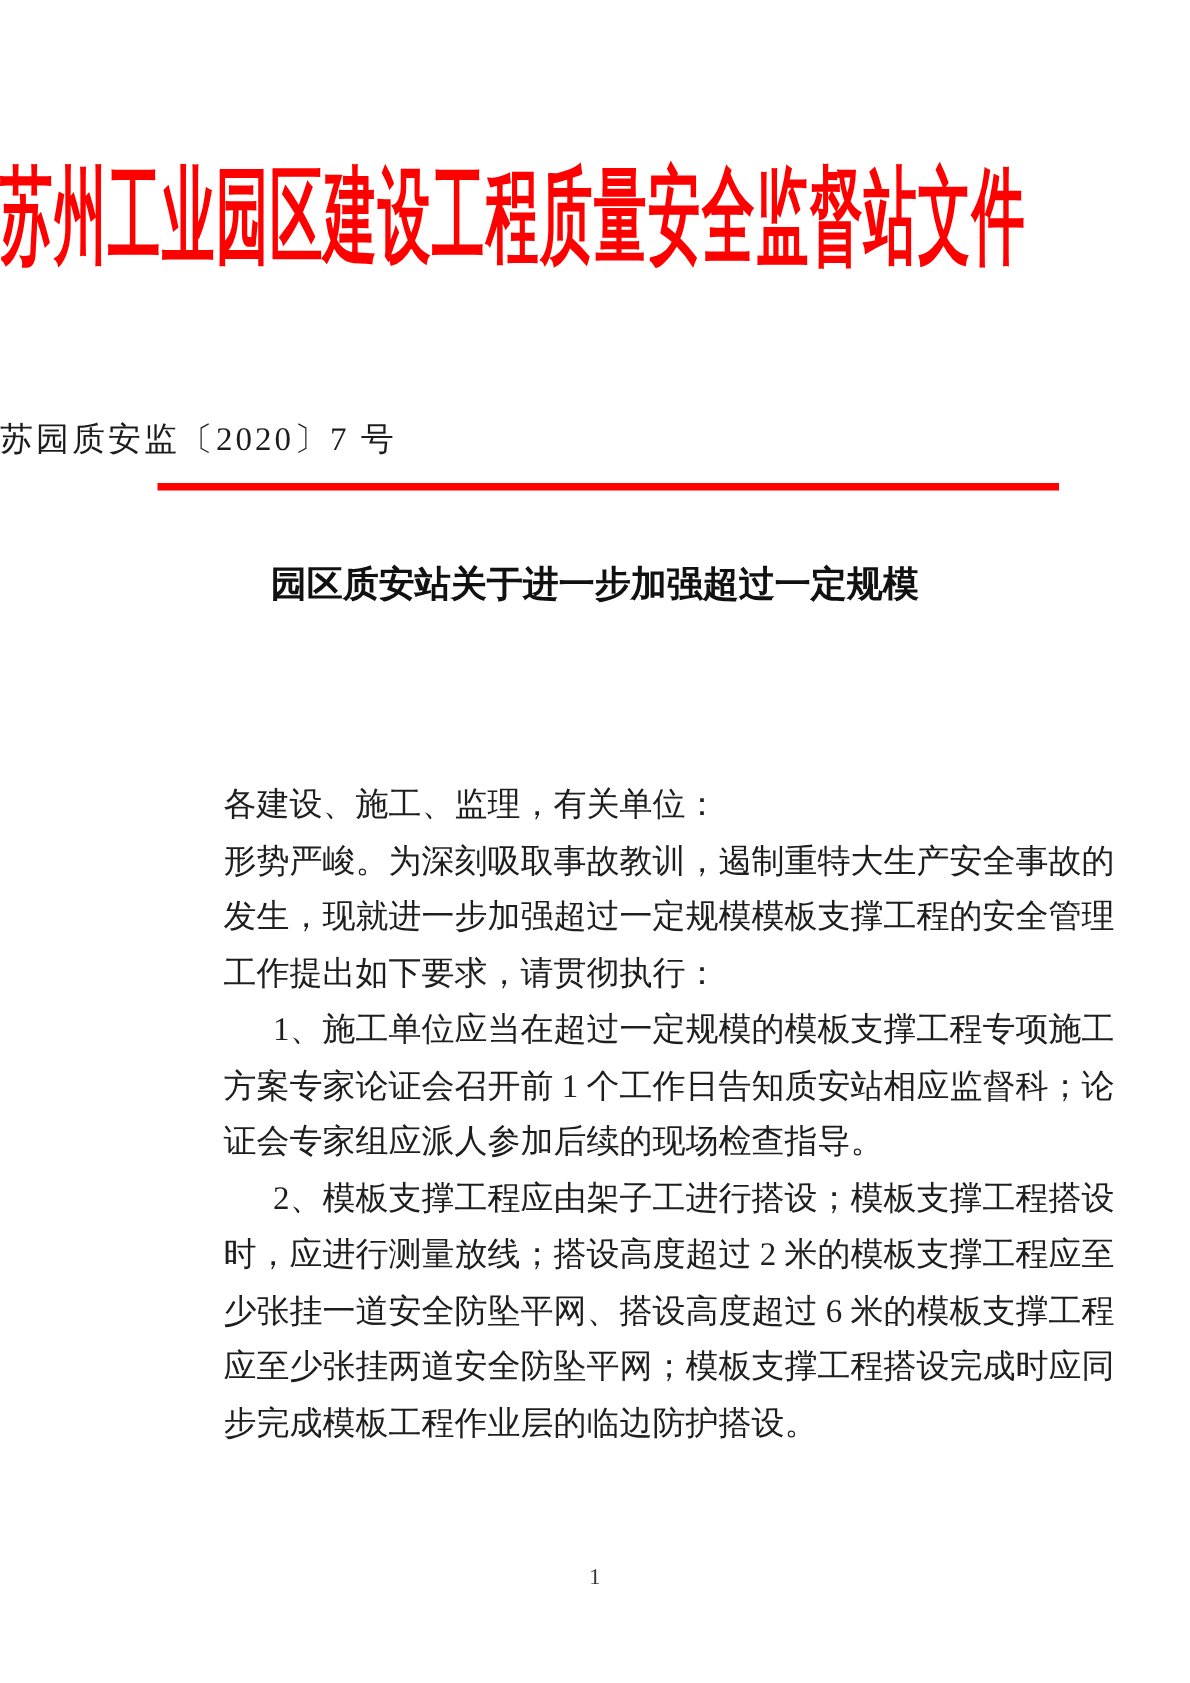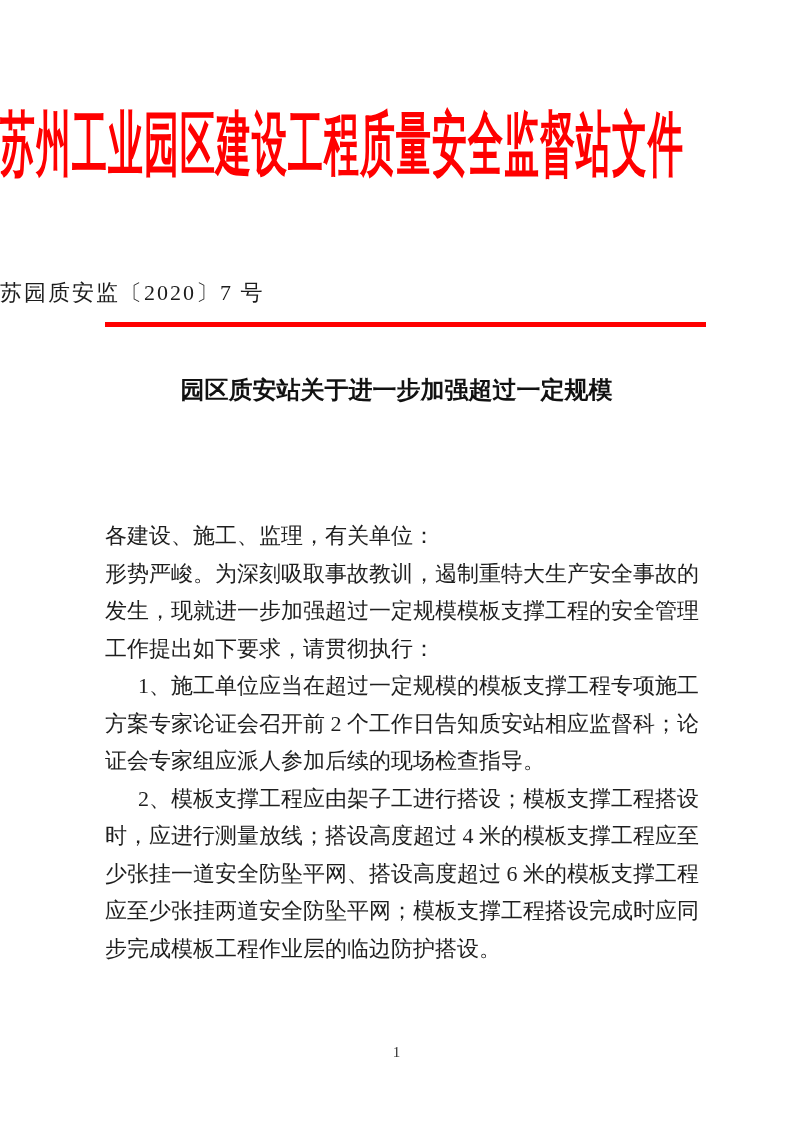--- a/index.html
+++ b/index.html
@@ -113,30 +113,30 @@
   </div>
 
   <div class="doc-number">苏园质安监〔2020〕7 号</div>
 
   <div class="red-line" style="background: rgb(255, 0, 0);"></div>
 
   <div class="doc-title" style="color: rgb(17, 17, 17);">
     <div>园区质安站关于进一步加强超过一定规模</div>
   </div>
 
-  <div class="body-block" id="body-lines" style="color: rgb(30, 30, 30);">
+  <div class="body-block" id="body-lines" style="color: rgb(30, 30, 30); margin-left: 44px;">
       <div class="body-line">各建设、施工、监理，有关单位：</div>
       <div class="body-line fill">形势严峻。为深刻吸取事故教训，遏制重特大生产安全事故的</div>
       <div class="body-line fill">发生，现就进一步加强超过一定规模模板支撑工程的安全管理</div>
       <div class="body-line">工作提出如下要求，请贯彻执行：</div>
       <div class="body-line fill" style="text-indent: 1.5em;">1、施工单位应当在超过一定规模的模板支撑工程专项施工</div>
-      <div class="body-line fill">方案专家论证会召开前 2 个工作日告知质安站相应监督科；论</div>
+      <div class="body-line fill">方案专家论证会召开前 1 个工作日告知质安站相应监督科；论</div>
       <div class="body-line">证会专家组应派人参加后续的现场检查指导。</div>
       <div class="body-line fill" style="text-indent: 1.5em;">2、模板支撑工程应由架子工进行搭设；模板支撑工程搭设</div>
-      <div class="body-line fill">时，应进行测量放线；搭设高度超过 4 米的模板支撑工程应至</div>
+      <div class="body-line fill">时，应进行测量放线；搭设高度超过 2 米的模板支撑工程应至</div>
       <div class="body-line fill">少张挂一道安全防坠平网、搭设高度超过 6 米的模板支撑工程</div>
       <div class="body-line fill">应至少张挂两道安全防坠平网；模板支撑工程搭设完成时应同</div>
       <div class="body-line">步完成模板工程作业层的临边防护搭设。</div>
     </div>
 
   <div class="page-footer">1</div>
 
 </div>
 
 </body></html>

